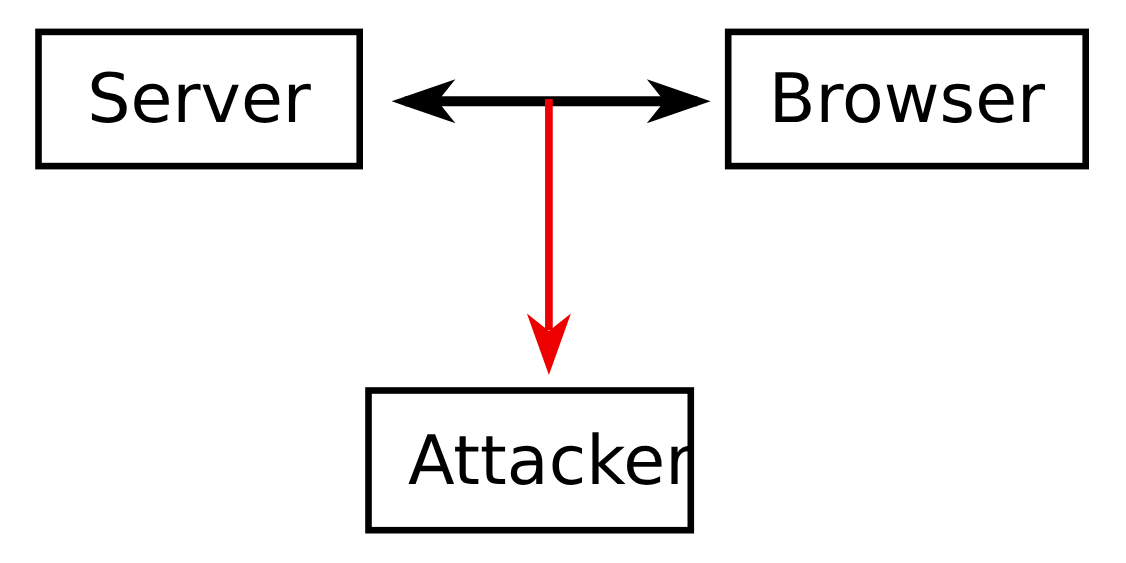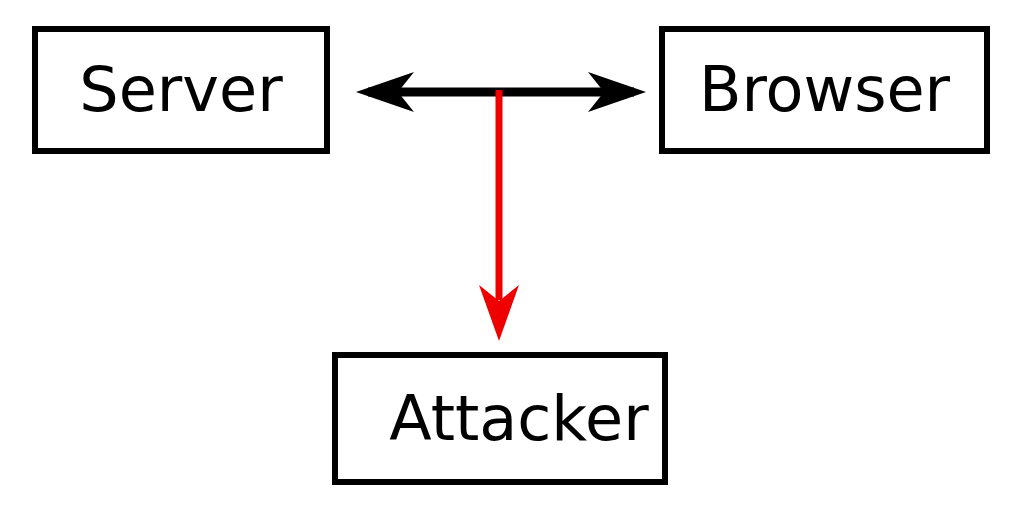--- a/index.html
+++ b/index.html
@@ -88,17 +88,17 @@
   </svg>
 
   <div class="node-box" id="node-server" style="left: 32px; top: 26px; width: 298px; height: 128px; border-color: rgb(0, 0, 0); background: rgb(255, 255, 255);">
     <span class="node-label" style="color: rgb(0, 0, 0);">Server</span>
   </div>
 
   <div class="node-box" id="node-browser" style="left: 659px; top: 26px; width: 331px; height: 128px; border-color: rgb(0, 0, 0); background: rgb(255, 255, 255);">
     <span class="node-label" style="color: rgb(0, 0, 0);">Browser</span>
   </div>
 
-  <div class="node-box" id="node-attacker" style="left: 332px; top: 352px; width: 336px; height: 133px; border-color: rgb(0, 0, 0); background: rgb(255, 255, 255); padding-left: 38px;">
+  <div class="node-box" id="node-attacker" style="left: 332px; top: 352px; width: 299px; height: 133px; border-color: rgb(0, 0, 0); background: rgb(255, 255, 255); padding-left: 38px;">
     <span class="node-label" style="color: rgb(0, 0, 0);">Attacker</span>
   </div>
 
 </div>
 
 </body></html>

